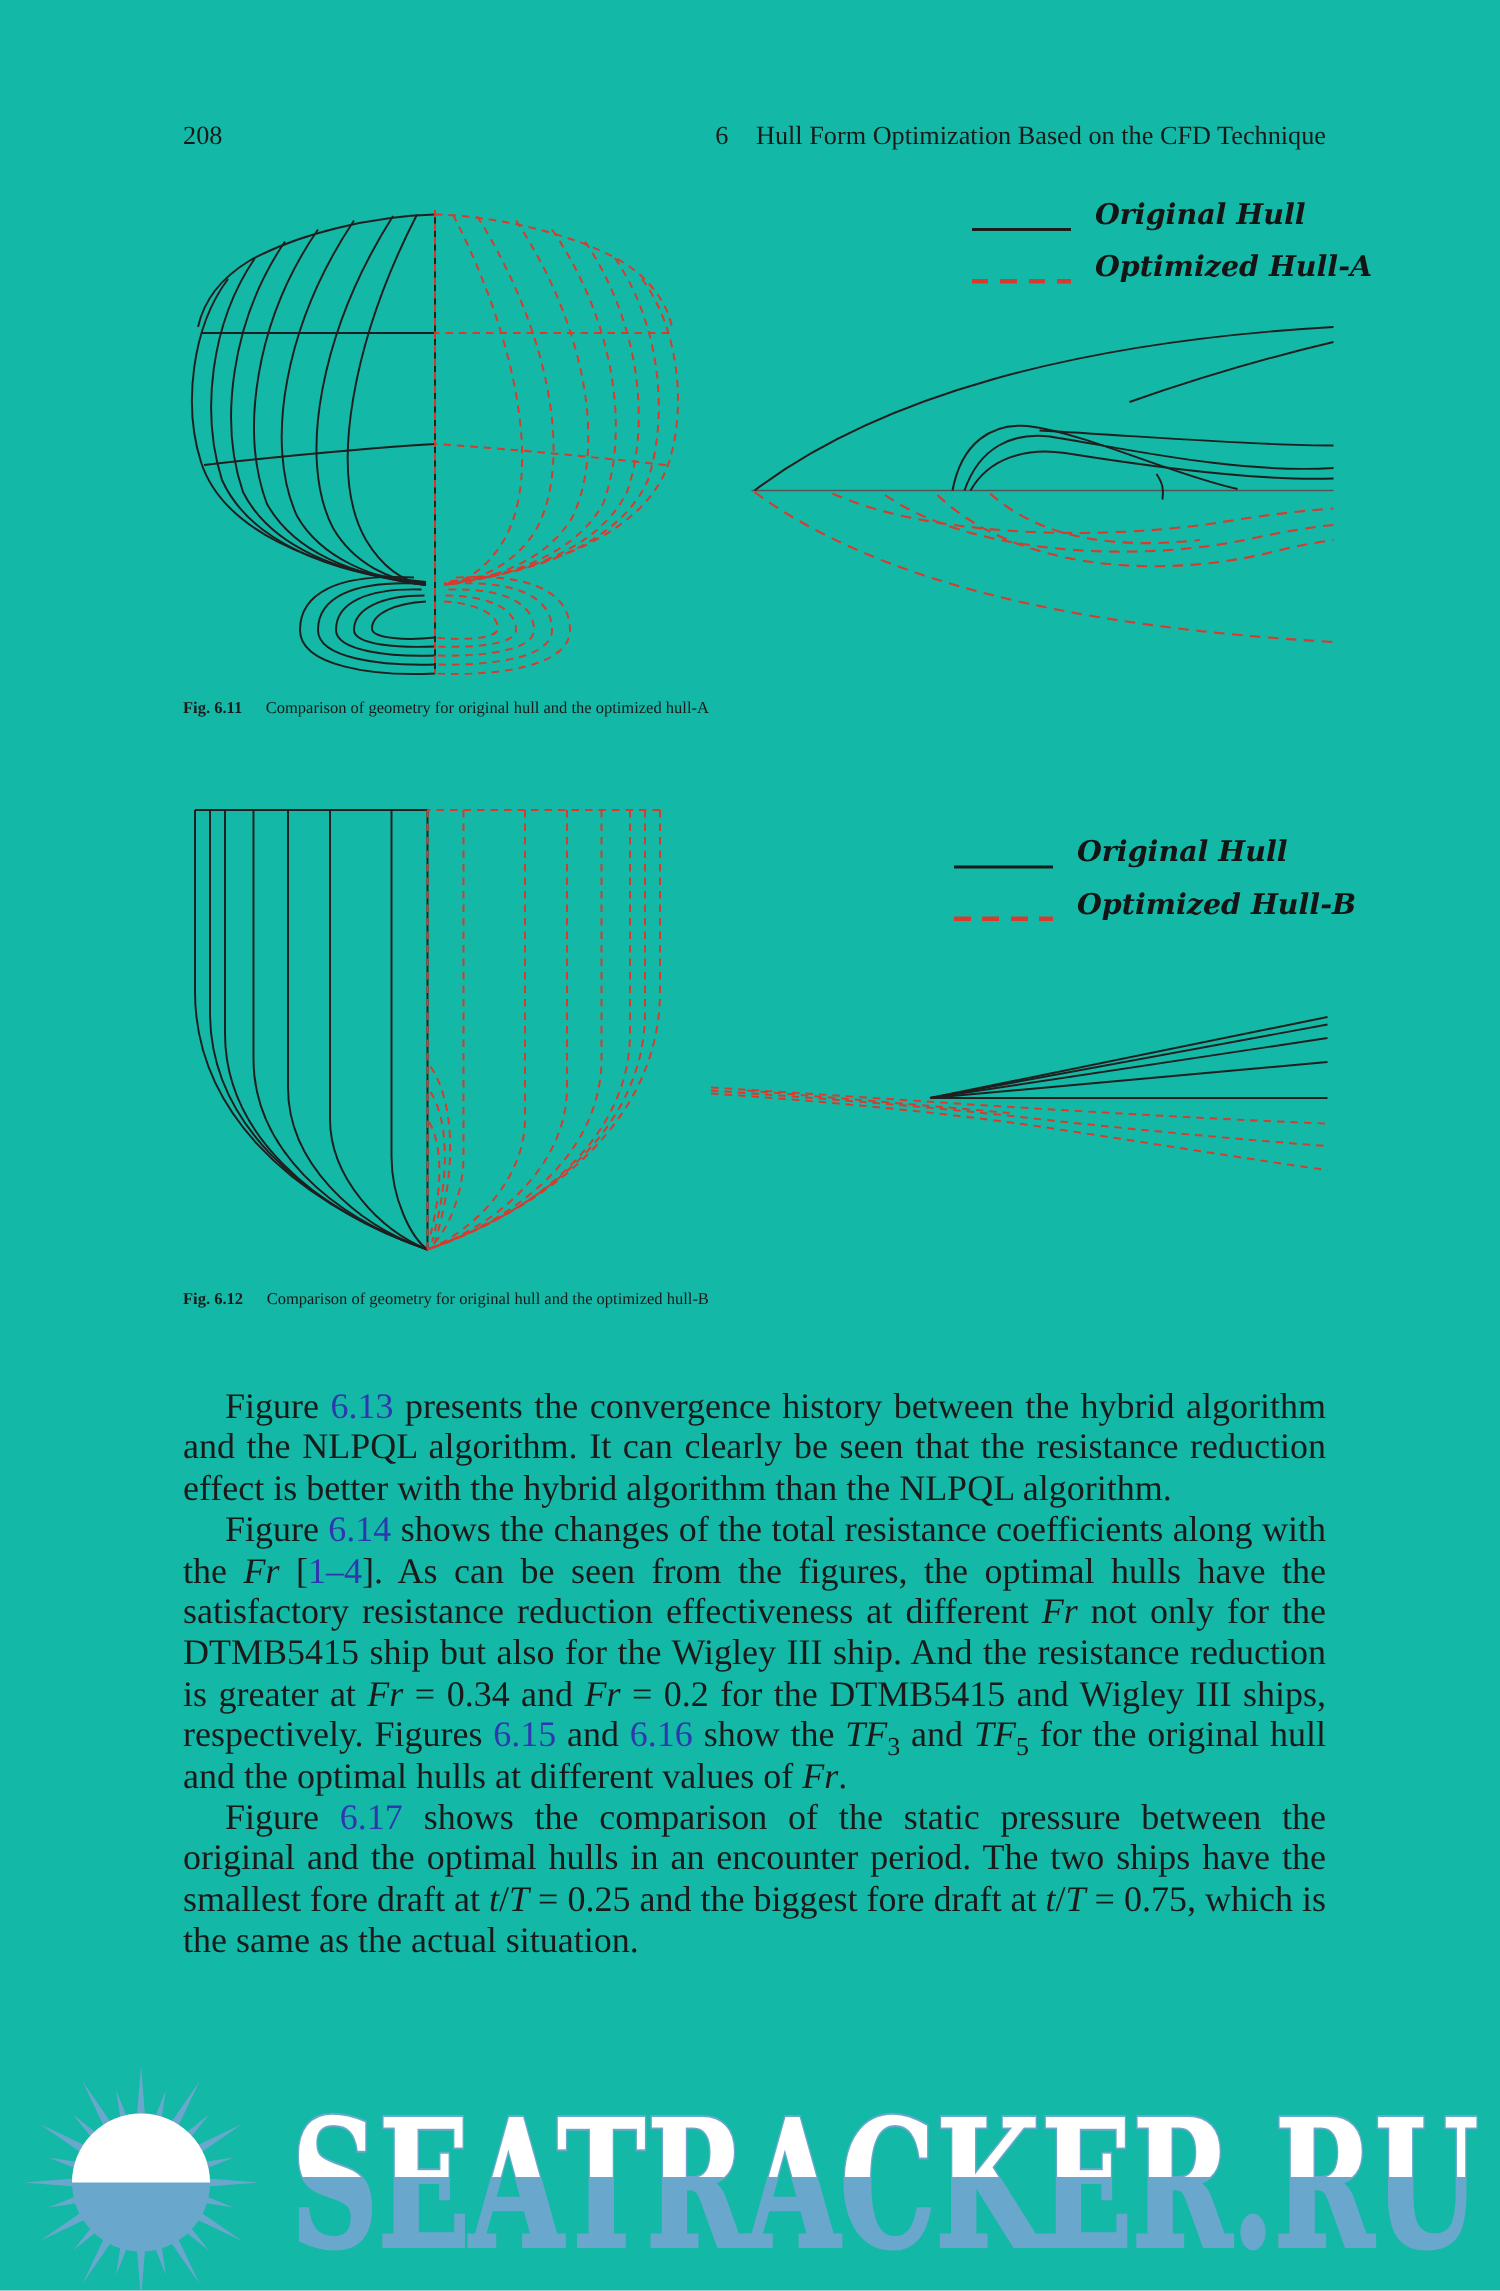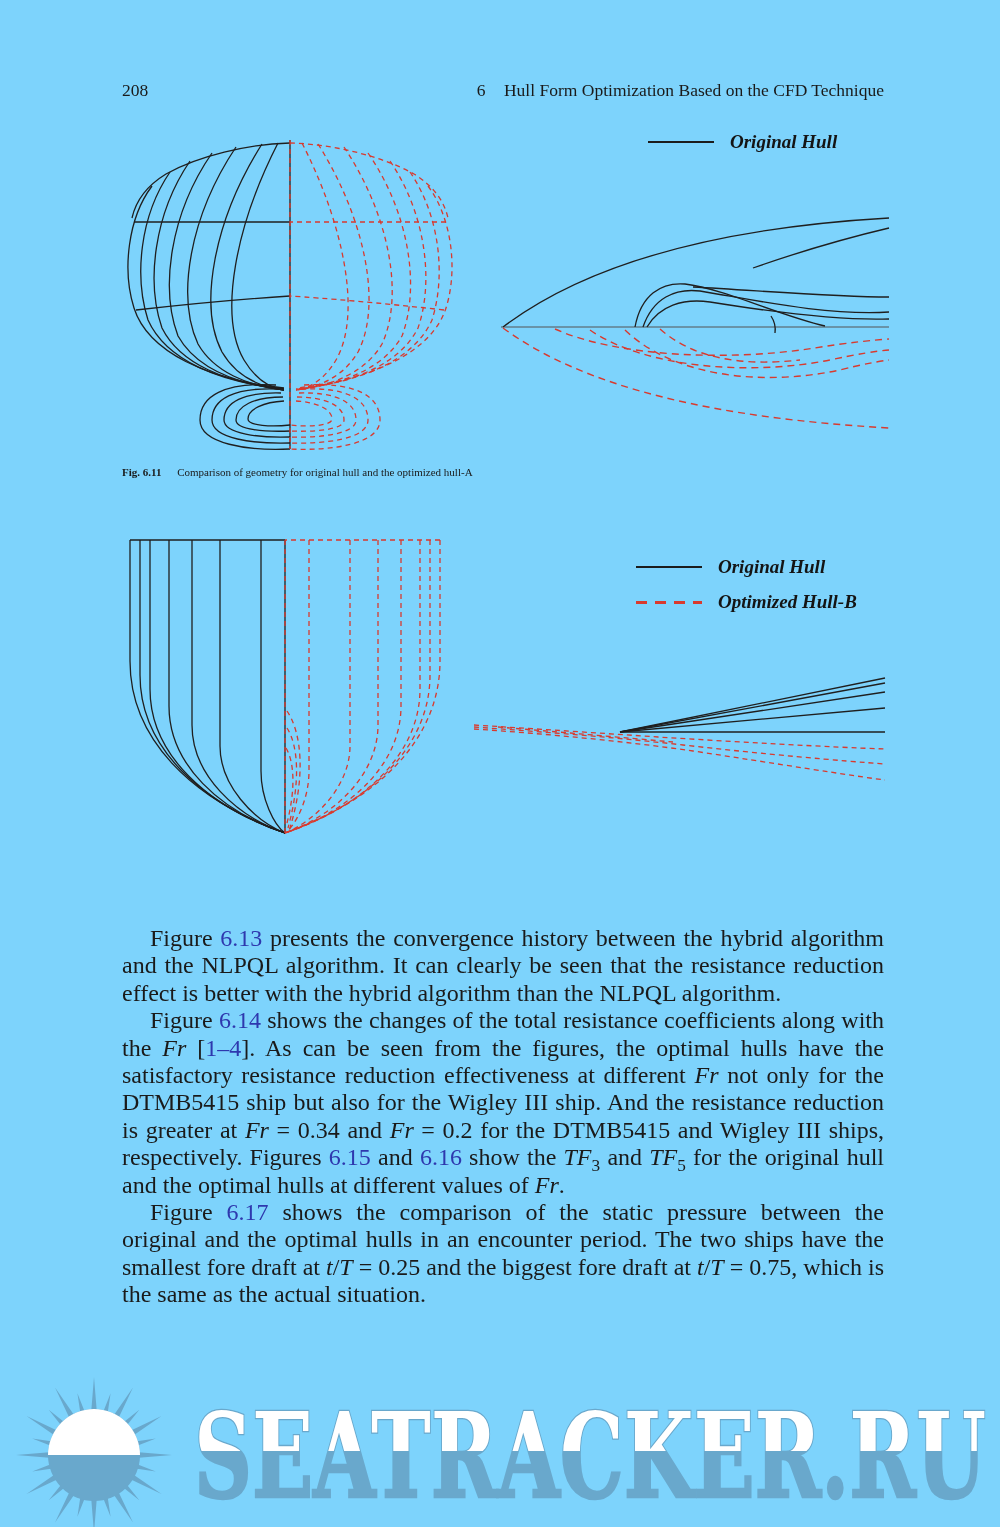--- a/index.html
+++ b/index.html
@@ -1,33 +1,33 @@
 <!DOCTYPE html>
 <html><head>
 <meta charset="utf-8">
 <style>
   html,body{margin:0;padding:0;background:#e9e9e9;}
-  #page{position:relative;width:1000px;height:1527px;background:#7dd3fc;margin:0 auto;
+  #page{position:relative;width:1000px;height:1527px;background:#14b8a6;margin:0 auto;
         font-family:"Liberation Serif", serif;color:#1a1a1a;overflow:hidden;}
   .abs{position:absolute;}
   
   #header{top:80px;left:122px;width:762px;font-size:17.5px;}
   #page-number{position:absolute;left:0;top:0;}
   #running-head{position:absolute;right:0;top:0;white-space:nowrap;}
   #running-head .chnum{margin-right:14px;}
   
   svg.fig{position:absolute;overflow:visible;}
   .ink{stroke:#1f1f1f;fill:none;stroke-width:1.3;}
   .ink-thin{stroke:#555;fill:none;stroke-width:1.1;}
   .red-dash{stroke:#d93a2e;fill:none;stroke-width:1.3;stroke-dasharray:5 4;}
   .red-dash-long{stroke:#d93a2e;fill:none;stroke-width:1.4;stroke-dasharray:7 5;}
   
   .legend{position:absolute;font-family:"DejaVu Serif", serif;font-weight:bold;font-style:italic;
           font-size:19px;color:#141414;}
-  .legend-row{display:flex;align-items:center;height:24px;margin-bottom:11px;white-space:nowrap;font-family:Liberation Serif, serif;}
+  .legend-row{display:flex;align-items:flex-end;height:24px;margin-bottom:11px;white-space:nowrap;}
   .sample{width:66px;margin-right:16px;flex:0 0 auto;}
   .sample-solid{height:0;border-top:2.4px solid #1c1c1c;}
   .sample-dashed{height:3px;background:repeating-linear-gradient(90deg,#d93a2e 0 11px,transparent 11px 19px);}
   
   .caption{position:absolute;left:122px;width:762px;font-size:11px;}
   .caption .cap-label{font-weight:bold;margin-right:13px;}
   
   #body-text{top:925px;left:122px;width:762px;font-size:24px;line-height:27.4px;text-align:justify;}
   #body-text p{margin:0;text-indent:28px;}
   .link{color:#2e38ae;}
@@ -100,20 +100,24 @@
       <path d="M 130,210 C 180,258 270,266 345,250 C 368,244 386,241 394,240"></path>
       <path d="M 165,209 C 200,240 250,246 305,240"></path>
     </g>
   </svg>
 
   <div class="legend" style="left:648px;top:130px;">
     <div class="legend-row">
       <div class="sample sample-solid"></div>
       <span>Original Hull</span>
     </div>
+    <div class="legend-row">
+      <div class="sample sample-dashed"></div>
+      <span>Optimized Hull-A</span>
+    </div>
   </div>
 
   <div class="caption" style="top:466px;">
     <span class="cap-label">Fig. 6.11</span>
     <span>Comparison of geometry for original hull and the optimized hull-A</span>
   </div>
 
   <svg class="fig" style="left:118px;top:533px;" width="352" height="310" viewBox="0 0 352 310">
     <g id="hullB" fill="none">
       <path d="M 12,7 L 167,7"></path>
@@ -155,20 +159,24 @@
     <div class="legend-row">
       <div class="sample sample-solid"></div>
       <span>Original Hull</span>
     </div>
     <div class="legend-row">
       <div class="sample sample-dashed"></div>
       <span>Optimized Hull-B</span>
     </div>
   </div>
 
+  <div class="caption" style="top:860px;">
+    <span class="cap-label">Fig. 6.12</span>
+    <span>Comparison of geometry for original hull and the optimized hull-B</span>
+  </div>
 
   <div id="body-text" class="abs">
     <p><span>Figure </span><span class="link">6.13</span><span> presents the convergence history between the hybrid algorithm and the NLPQL algorithm. It can clearly be seen that the resistance reduction effect is better with the hybrid algorithm than the NLPQL algorithm.</span></p>
     <p><span>Figure </span><span class="link">6.14</span><span> shows the changes of the total resistance coefficients along with the </span><span class="it">Fr</span><span> [</span><span class="link">1–4</span><span>]. As can be seen from the figures, the optimal hulls have the satisfactory resistance reduction effectiveness at different </span><span class="it">Fr</span><span> not only for the DTMB5415 ship but also for the Wigley III ship. And the resistance reduction is greater at </span><span class="it">Fr</span><span> = 0.34 and </span><span class="it">Fr</span><span> = 0.2 for the DTMB5415 and Wigley III ships, respectively. Figures </span><span class="link">6.15</span><span> and </span><span class="link">6.16</span><span> show the </span><span class="it">TF</span><span class="sub">3</span><span> and </span><span class="it">TF</span><span class="sub">5</span><span> for the original hull and the optimal hulls at different values of </span><span class="it">Fr</span><span>.</span></p>
     <p><span>Figure </span><span class="link">6.17</span><span> shows the comparison of the static pressure between the original and the optimal hulls in an encounter period. The two ships have the smallest fore draft at </span><span class="it">t</span><span>/</span><span class="it">T</span><span> = 0.25 and the biggest fore draft at </span><span class="it">t</span><span>/</span><span class="it">T</span><span> = 0.75, which is the same as the actual situation.</span></p>
   </div>
 
   <div id="watermark" class="abs">
     <svg id="sun-svg" width="160" height="160" viewBox="0 0 160 160">
       <polygon id="sun-rays" fill="#69a8cc" points="109.7,76.1 158.0,80.0 109.7,83.9 141.8,96.6 107.7,91.5 147.5,119.0 103.8,98.3 125.3,125.3 98.3,103.8 119.0,147.5 91.5,107.7 96.6,141.8 83.9,109.7 80.0,158.0 76.1,109.7 63.4,141.8 68.5,107.7 41.0,147.5 61.7,103.8 34.7,125.3 56.2,98.3 12.5,119.0 52.3,91.5 18.2,96.6 50.3,83.9 2.0,80.0 50.3,76.1 18.2,63.4 52.3,68.5 12.5,41.0 56.2,61.7 34.7,34.7 61.7,56.2 41.0,12.5 68.5,52.3 63.4,18.2 76.1,50.3 80.0,2.0 83.9,50.3 96.6,18.2 91.5,52.3 119.0,12.5 98.3,56.2 125.3,34.7 103.8,61.7 147.5,41.0 107.7,68.5 141.8,63.4"></polygon>

